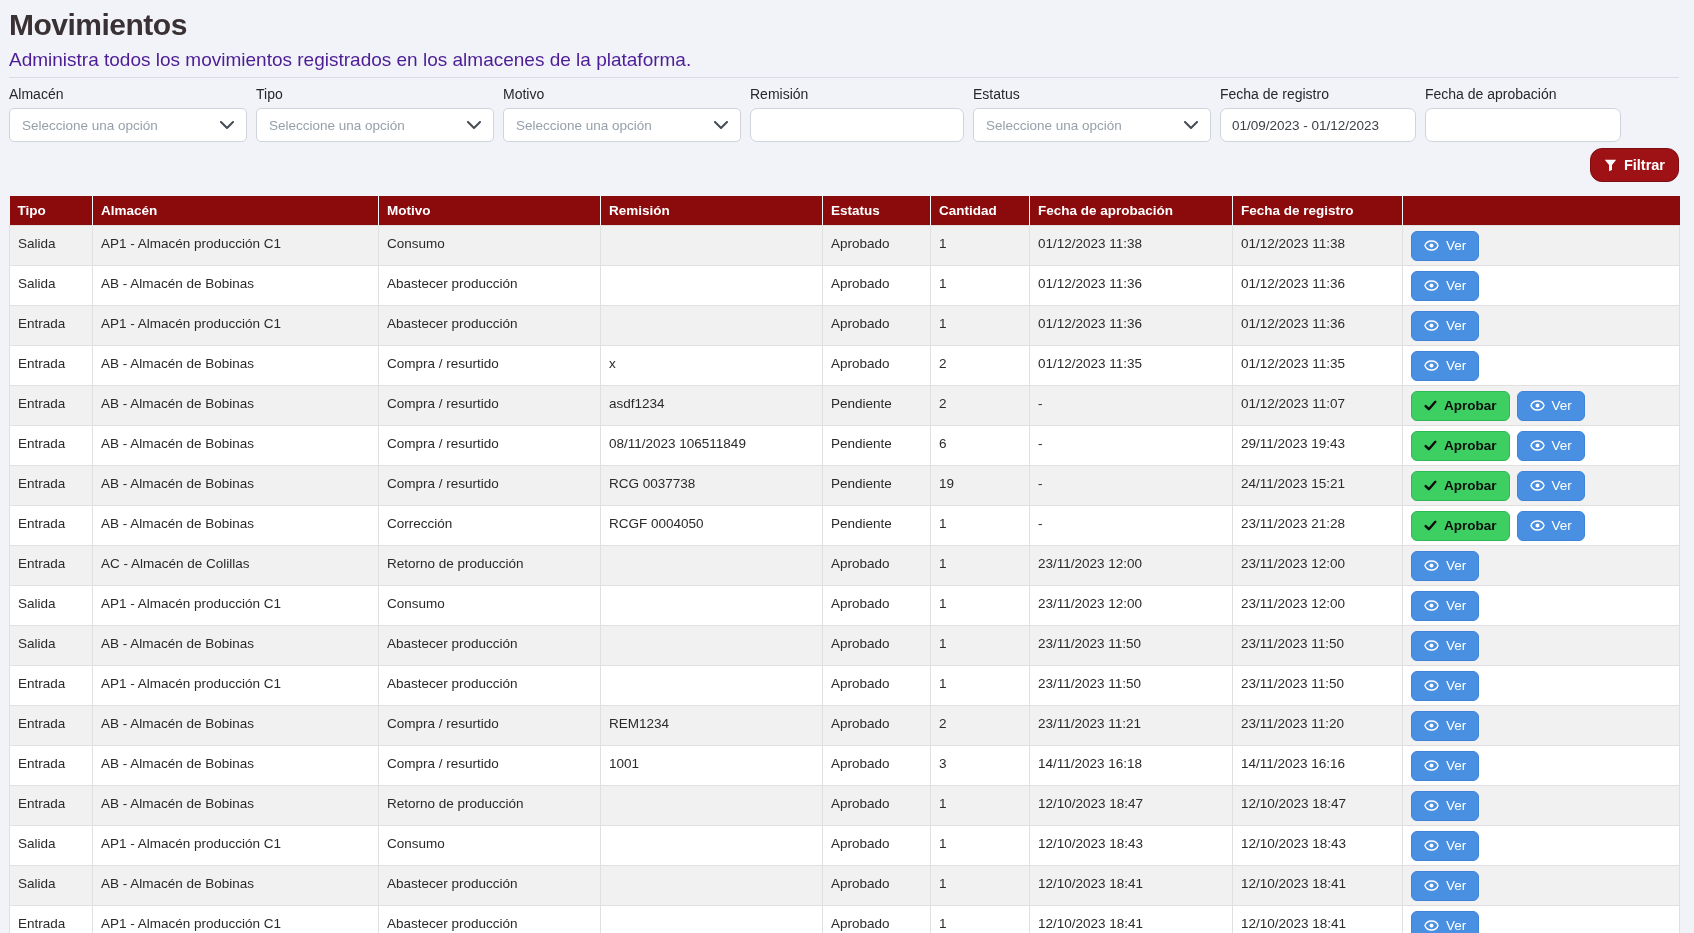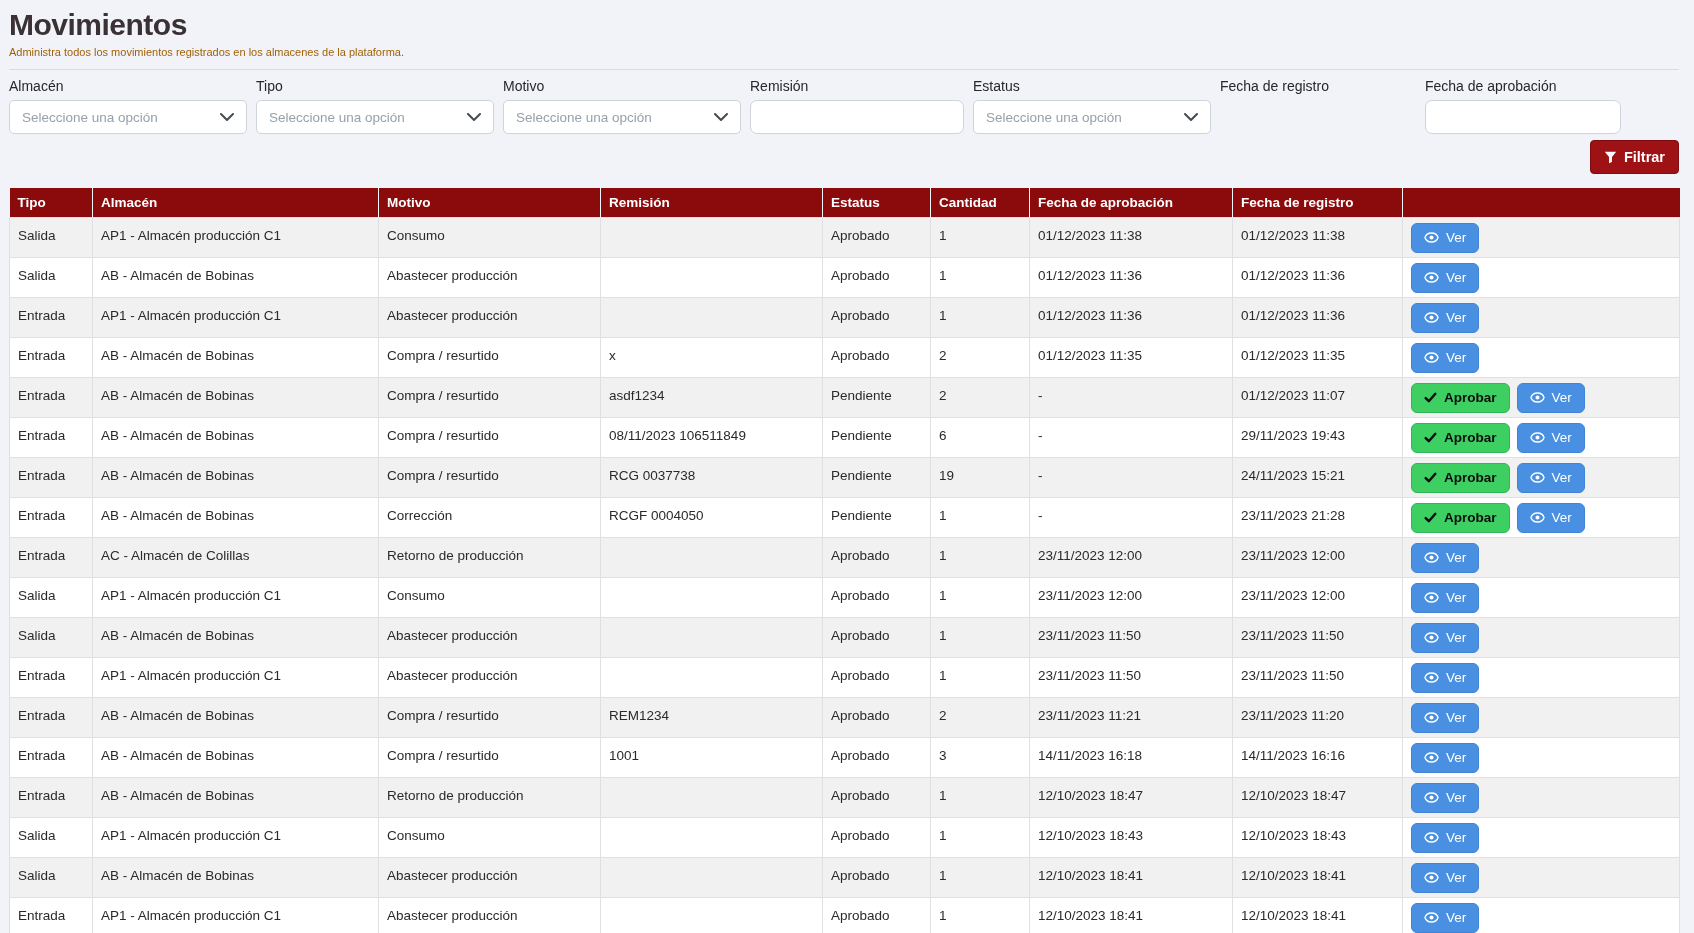--- a/index.html
+++ b/index.html
@@ -7,21 +7,21 @@
     width:1694px;height:933px;overflow:hidden;
     background:var(--page-bg,#f1f3f8);
     font-family:"Liberation Sans",sans-serif;
     color:#212529;
   }
   .content{padding:8px 15px 0 9px;}
   .page-title{
     margin:0;font-size:30px;line-height:34px;font-weight:bold;
     color:#3a3134;letter-spacing:-0.5px;
   }
-  .page-subtitle{font-size:11px;line-height:18px;color:#a16207;margin-top:1px;}
+  .page-subtitle{font-size:19px;line-height:18px;color:#4c1d95;margin-top:9px;}
   .divider{border:none;border-top:1px solid #d9dce2;margin:8px 0 0 0;}
 
   
   .filters{display:flex;gap:9px;margin-top:8px;align-items:flex-start;}
   .filter{display:flex;flex-direction:column;}
   .filter:nth-child(1),.filter:nth-child(2),.filter:nth-child(3),.filter:nth-child(5){width:238px;}
   .filter:nth-child(4){width:214px;}
   .filter:nth-child(6),.filter:nth-child(7){width:196px;}
   .flabel{font-size:14px;line-height:17px;color:#26272b;margin-bottom:5px;}
   .select{
@@ -33,21 +33,21 @@
   .ph{color:#97a0aa;}
   .chev-wrap{display:flex;align-items:center;}
   .tinput{
     height:34px;box-sizing:border-box;background:#fff;width:100%;
     border:1px solid #ced4da;border-radius:7px;
     padding:0 11px;font-size:13.5px;color:#3c4248;outline:none;
   }
   .filter-actions{display:flex;justify-content:flex-end;margin-top:6px;}
   .btn-filtrar{
     background:var(--btn-red,#9e1115);color:#fff;
-    border:1px solid #7e0d10;border-radius:4px;
+    border:1px solid #7e0d10;border-radius:12px;
     height:34px;padding:0 13px;font-size:14.5px;font-weight:bold;
     display:inline-flex;align-items:center;gap:7px;cursor:pointer;
     font-family:"Liberation Sans",sans-serif;
   }
 
   
   .table-wrap{margin-top:14px;}
   table{border-collapse:collapse;table-layout:fixed;width:1670px;font-size:13.5px;}
   col.c-tipo{width:83px;} col.c-almacen{width:286px;} col.c-motivo{width:222px;}
   col.c-remision{width:222px;} col.c-estatus{width:108px;} col.c-cantidad{width:99px;}
@@ -129,20 +129,21 @@
           <span class="ph">Seleccione una opción</span>
           <span class="chev-wrap">
             <svg width="14" height="9" viewBox="0 0 14 9">
               <path d="M1 1l6 6 6-6" fill="none" stroke="#444b52" stroke-width="2" stroke-linecap="round" stroke-linejoin="round"></path>
             </svg>
           </span>
         </div>
       </div>
       <div class="filter">
         <div class="flabel">Fecha de registro</div>
+        <input class="tinput" type="text" value="01/09/2023 - 01/12/2023" style="">
       </div>
       <div class="filter">
         <div class="flabel">Fecha de aprobación</div>
         <input class="tinput" type="text" style="">
       </div>
     </div>
 
   <div class="filter-actions">
     <button class="btn-filtrar">
       <span class="bicon">

